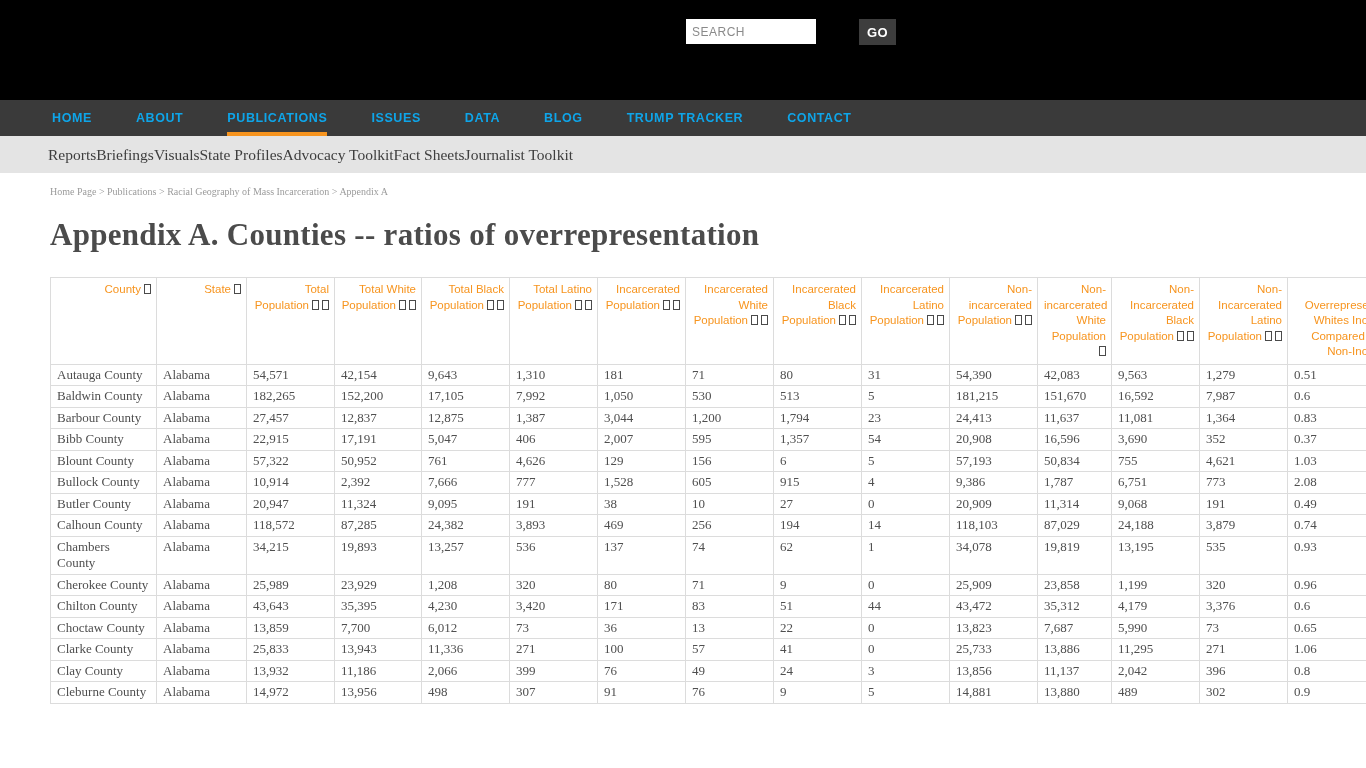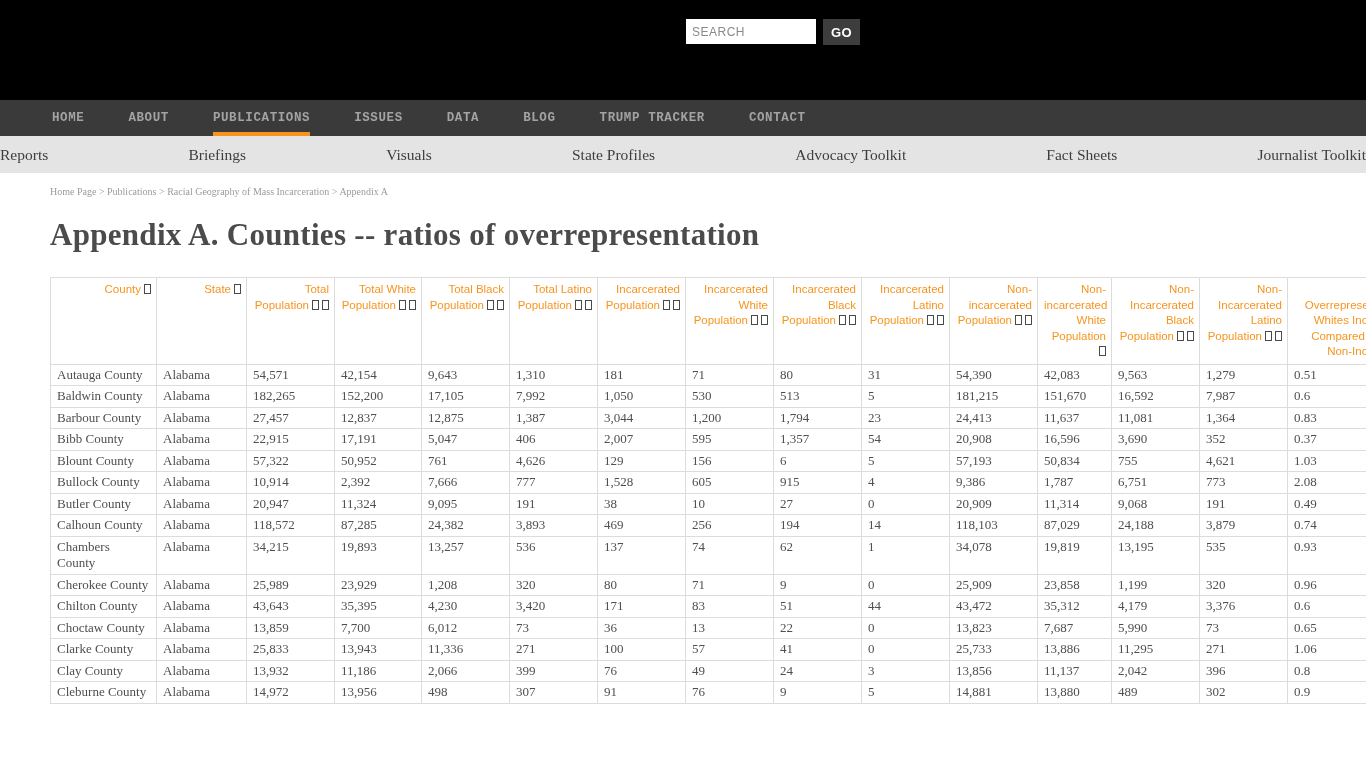--- a/index.html
+++ b/index.html
@@ -28,21 +28,21 @@
     background: #ffffff;
     font-family: "Liberation Sans", sans-serif;
     font-size: 12px;
     color: #737373;
     padding: 0 6px;
     outline: none;
   }
   .search-input::placeholder { color: #8a8a8a; letter-spacing: 0.5px; }
   .go-button {
     position: absolute;
-    left: 823px; top: 19px;
+    left: 859px; top: 19px;
     height: 26px;
     padding: 0 8px;
     border: none;
     background: #3d3d3d;
     color: #ffffff;
     font-family: "Liberation Sans", sans-serif;
     font-size: 13px;
     font-weight: bold;
     letter-spacing: 0.5px;
     cursor: pointer;
@@ -53,38 +53,38 @@
     display: flex;
     align-items: stretch;
     height: 36px;
     background: #3a3a3a;
     padding-left: 52px;
     gap: 44px;
   }
   .nav-item {
     display: flex;
     align-items: center;
-    color: #a3a3a3;
-    font-family: Liberation Mono, monospace;
+    color: #0ea5e9;
+    font-family: Liberation Sans, sans-serif;
     font-size: 12.5px;
     font-weight: bold;
     letter-spacing: 0.6px;
     cursor: pointer;
     border-bottom: 4px solid transparent;
     padding-top: 4px;
   }
   .nav-item.active { border-bottom-color: #f7941e; }
 
   
   .subnav {
     display: flex;
     align-items: center;
     height: 37px;
     background: #e4e4e4;
-    justify-content: space-between;
+    padding-left: 48px;
   }
   .subnav-item {
     color: #3e3e3e;
     font-family: "Liberation Serif", serif;
     font-size: 15.5px;
     cursor: pointer;
   }
 
   
   .breadcrumb {

